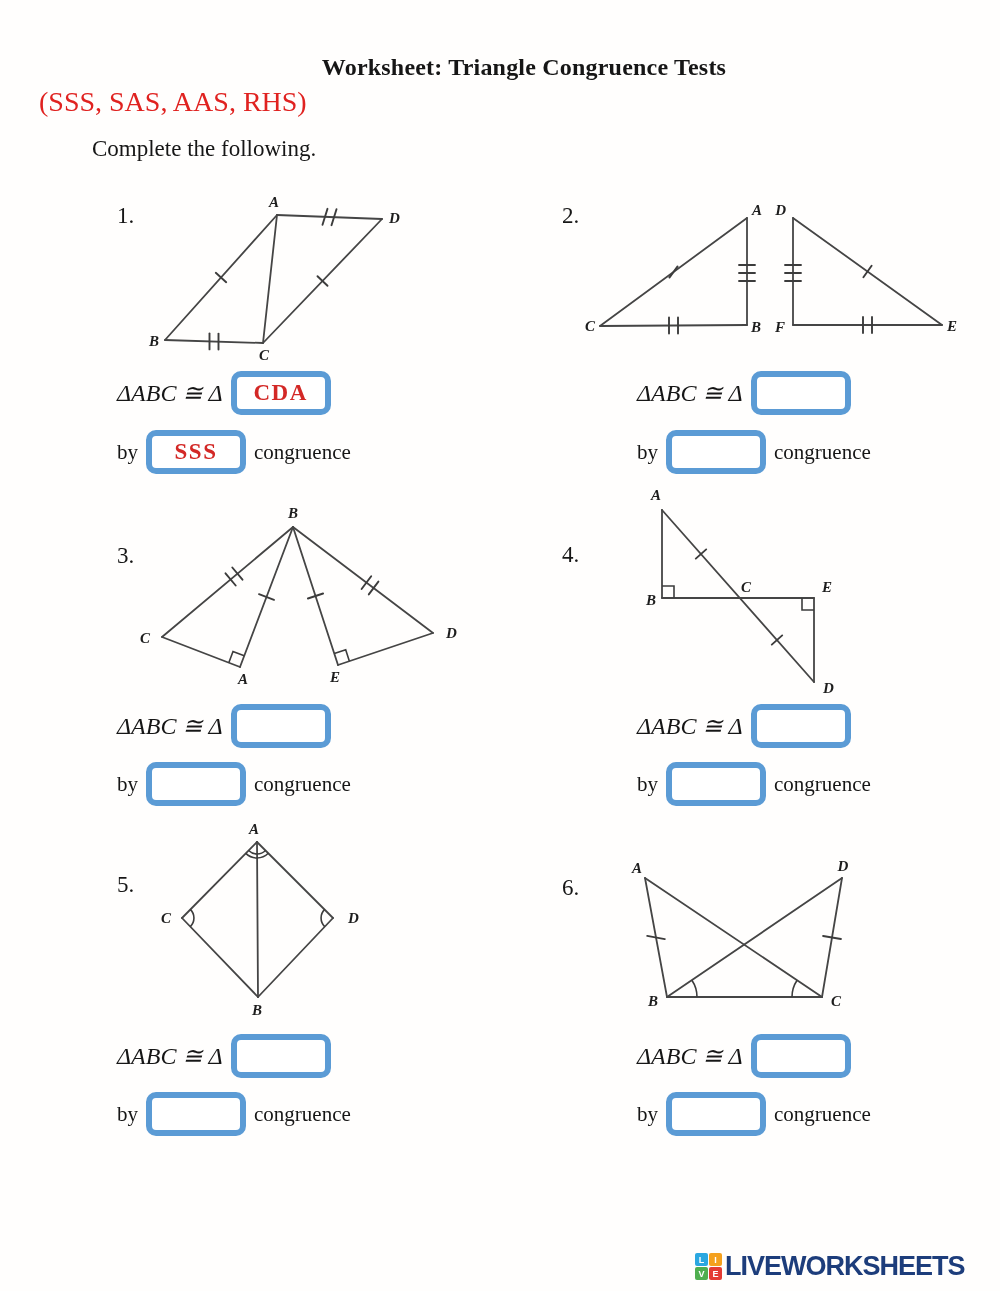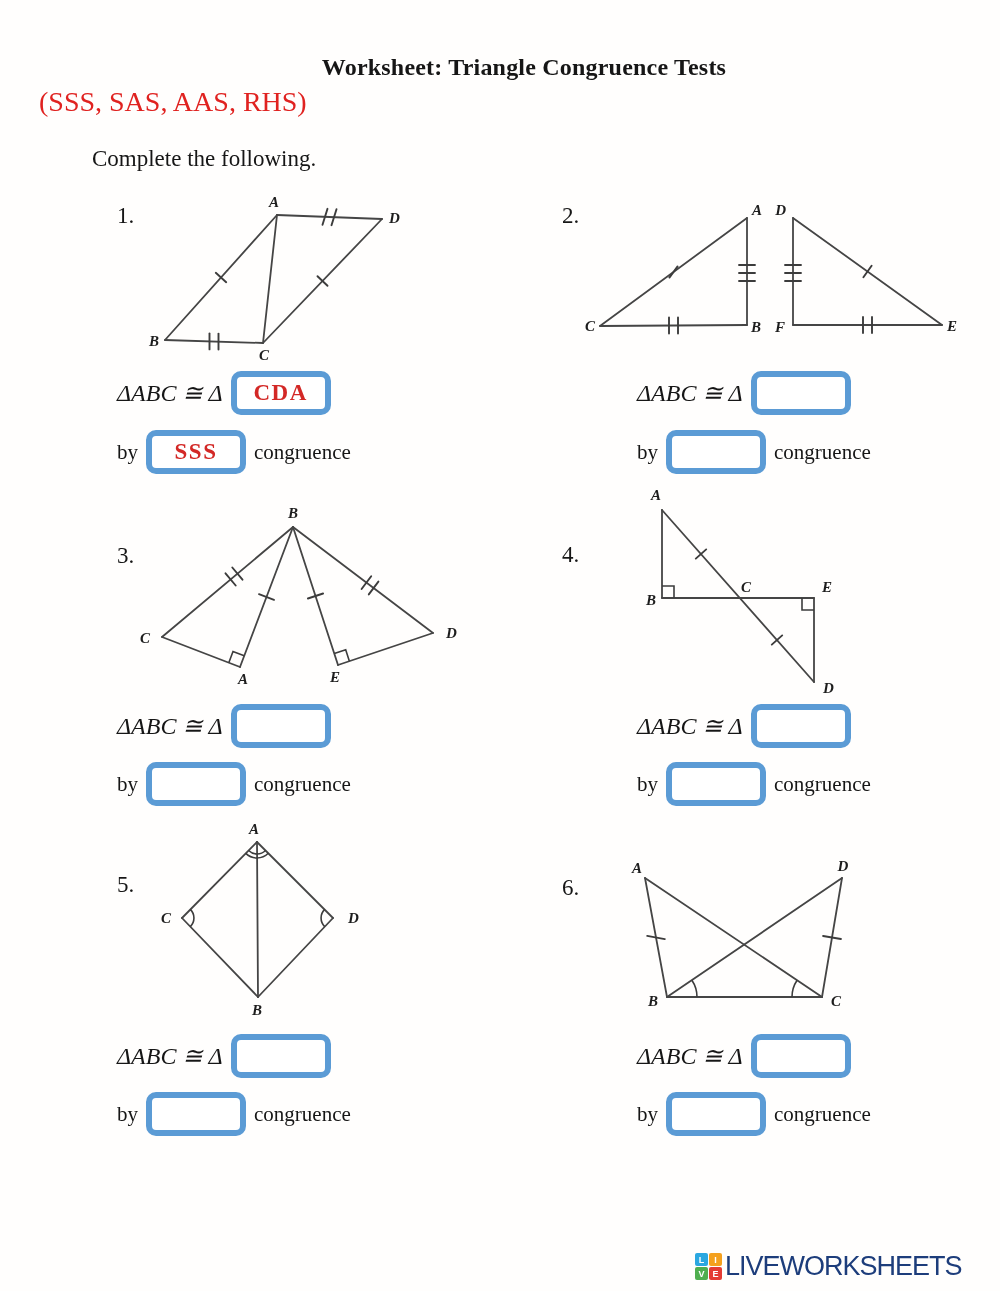--- a/index.html
+++ b/index.html
@@ -21,31 +21,31 @@
   svg .edge{stroke:#454545;stroke-width:1.8;fill:none;stroke-linecap:round;}
   svg .tick{stroke:#3c3c3c;stroke-width:1.9;fill:none;stroke-linecap:round;}
   svg .mark{stroke:#3c3c3c;stroke-width:1.6;fill:none;}
   svg text{font-family:"Liberation Serif",serif;font-style:italic;font-weight:bold;
            font-size:15px;fill:#1d1d1d;}
   .logo{display:flex;align-items:center;gap:3px;}
   .logo-grid{display:grid;grid-template-columns:13px 13px;grid-template-rows:13px 13px;gap:1px;}
   .logo-tile{display:flex;align-items:center;justify-content:center;border-radius:2px;
              color:#fff;font-family:"Liberation Sans",sans-serif;font-weight:bold;font-size:9px;}
   .t0{background:#2ba7e0;} .t1{background:#f4a01d;} .t2{background:#4fae4f;} .t3{background:#e43b34;}
-  .logo-text{font-family:"Liberation Sans",sans-serif;font-weight:normal;font-size:27px;
+  .logo-text{font-family:"Liberation Sans",sans-serif;font-weight:bold;font-size:27px;
              color:#1d3d7b;letter-spacing:-1px;}
 </style>
 </head>
 <body>
 
 <div class="page">
 
   <div class="abs title" style="top:54px;left:0;padding-left:24px;">Worksheet: Triangle Congruence Tests</div>
   <div class="abs subtitle" style="top:86px;left:0;">(SSS, SAS, AAS, RHS)</div>
-  <div class="abs instruction" style="top:146px;left:92px;">Complete the following.</div>
+  <div class="abs instruction" style="top:136px;left:92px;">Complete the following.</div>
 
   <div class="abs pnum" style="top:203px;left:117px;">1.</div>
   <div class="abs pnum" style="top:203px;left:562px;">2.</div>
   <div class="abs pnum" style="top:543px;left:117px;">3.</div>
   <div class="abs pnum" style="top:542px;left:562px;">4.</div>
   <div class="abs pnum" style="top:872px;left:117px;">5.</div>
   <div class="abs pnum" style="top:875px;left:562px;">6.</div>
 
   <svg class="abs" style="left:130px;top:193px;" width="330" height="172" viewBox="0 0 330 172">
     <g class="edge">

